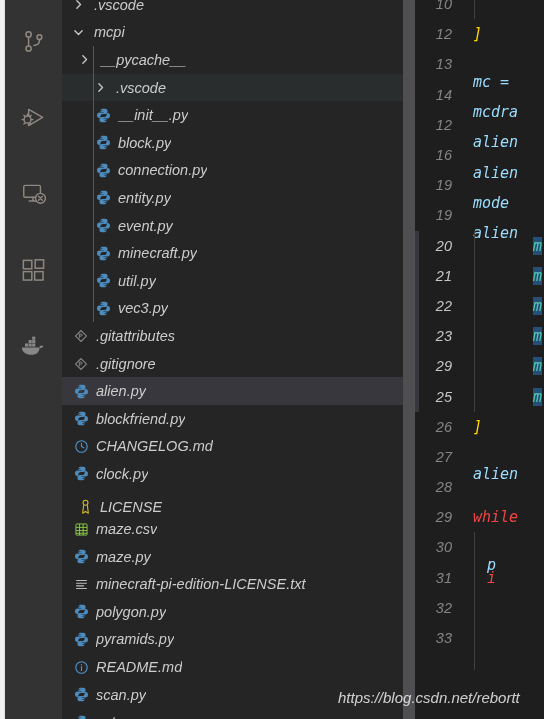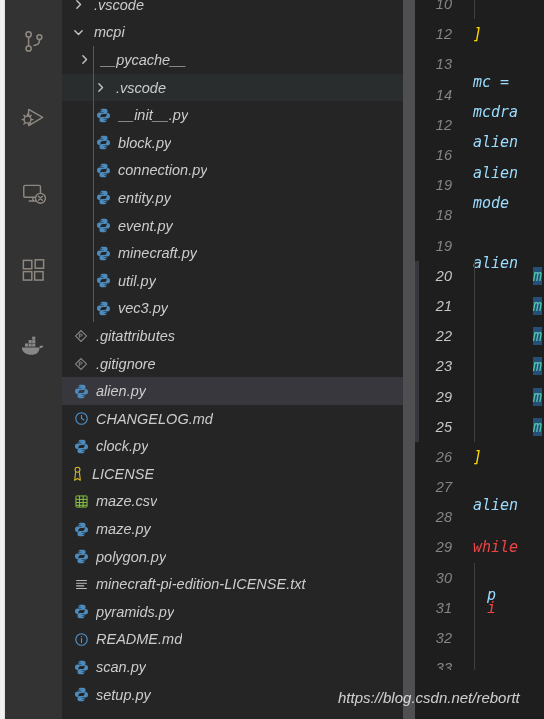--- a/index.html
+++ b/index.html
@@ -339,38 +339,48 @@
             <svg class="py-ic" viewBox="0 0 24 24">
               <path fill="#4b8bbe" d="M11.9 1.2c-2.6 0-4.6.6-4.6 2.9v2.4h4.8v.7H5.3C3 7.2 1.6 8.9 1.6 11.6c0 2.7 1.3 4.4 3.7 4.4h1.7v-2.6c0-2.2 1.8-3.9 4-3.9h3.8c2 0 3.6-1.6 3.6-3.6V4.1c0-1.9-1.6-2.6-3.6-2.8-1-.1-2-.1-3 0zM9.3 3.1c.6 0 1 .4 1 1s-.4 1-1 1-1-.4-1-1 .5-1 1-1z"></path>
               <path fill="#4b8bbe" d="M12.1 22.8c2.6 0 4.6-.6 4.6-2.9v-2.4h-4.8v-.7h6.8c2.3 0 3.7-1.7 3.7-4.4 0-2.7-1.3-4.4-3.7-4.4h-1.7v2.6c0 2.2-1.8 3.9-4 3.9H9.2c-2 0-3.6 1.6-3.6 3.6v1.8c0 1.9 1.6 2.6 3.6 2.8 1 .1 2 .1 2.9 0zm2.6-1.9c-.6 0-1-.4-1-1s.4-1 1-1 1 .4 1 1-.4 1-1 1z"></path>
             </svg>
           </span>
           <span class="label">alien.py</span>
         </div>
         <div class="row" style="padding-left: 8px;">
           <span class="twisty" style="width: 0px; flex-basis: 0px;"></span>
           <span class="ficon">
+            <svg class="py-ic" viewBox="0 0 24 24">
+              <path fill="#4b8bbe" d="M11.9 1.2c-2.6 0-4.6.6-4.6 2.9v2.4h4.8v.7H5.3C3 7.2 1.6 8.9 1.6 11.6c0 2.7 1.3 4.4 3.7 4.4h1.7v-2.6c0-2.2 1.8-3.9 4-3.9h3.8c2 0 3.6-1.6 3.6-3.6V4.1c0-1.9-1.6-2.6-3.6-2.8-1-.1-2-.1-3 0zM9.3 3.1c.6 0 1 .4 1 1s-.4 1-1 1-1-.4-1-1 .5-1 1-1z"></path>
+              <path fill="#4b8bbe" d="M12.1 22.8c2.6 0 4.6-.6 4.6-2.9v-2.4h-4.8v-.7h6.8c2.3 0 3.7-1.7 3.7-4.4 0-2.7-1.3-4.4-3.7-4.4h-1.7v2.6c0 2.2-1.8 3.9-4 3.9H9.2c-2 0-3.6 1.6-3.6 3.6v1.8c0 1.9 1.6 2.6 3.6 2.8 1 .1 2 .1 2.9 0zm2.6-1.9c-.6 0-1-.4-1-1s.4-1 1-1 1 .4 1 1-.4 1-1 1z"></path>
+            </svg>
+          </span>
+          <span class="label">blockfriend.py</span>
+        </div>
+        <div class="row" style="padding-left: 8px;">
+          <span class="twisty" style="width: 0px; flex-basis: 0px;"></span>
+          <span class="ficon">
             <svg width="15" height="15" viewBox="0 0 20 20" fill="none" stroke="#4e94ce" stroke-width="1.5">
               <circle cx="10" cy="10" r="7.6"></circle>
               <path d="M10 5.6V10l3 1.8" stroke-linecap="round"></path>
             </svg>
           </span>
           <span class="label">CHANGELOG.md</span>
         </div>
         <div class="row" style="padding-left: 8px;">
           <span class="twisty" style="width: 0px; flex-basis: 0px;"></span>
           <span class="ficon">
             <svg class="py-ic" viewBox="0 0 24 24">
               <path fill="#4b8bbe" d="M11.9 1.2c-2.6 0-4.6.6-4.6 2.9v2.4h4.8v.7H5.3C3 7.2 1.6 8.9 1.6 11.6c0 2.7 1.3 4.4 3.7 4.4h1.7v-2.6c0-2.2 1.8-3.9 4-3.9h3.8c2 0 3.6-1.6 3.6-3.6V4.1c0-1.9-1.6-2.6-3.6-2.8-1-.1-2-.1-3 0zM9.3 3.1c.6 0 1 .4 1 1s-.4 1-1 1-1-.4-1-1 .5-1 1-1z"></path>
               <path fill="#4b8bbe" d="M12.1 22.8c2.6 0 4.6-.6 4.6-2.9v-2.4h-4.8v-.7h6.8c2.3 0 3.7-1.7 3.7-4.4 0-2.7-1.3-4.4-3.7-4.4h-1.7v2.6c0 2.2-1.8 3.9-4 3.9H9.2c-2 0-3.6 1.6-3.6 3.6v1.8c0 1.9 1.6 2.6 3.6 2.8 1 .1 2 .1 2.9 0zm2.6-1.9c-.6 0-1-.4-1-1s.4-1 1-1 1 .4 1 1-.4 1-1 1z"></path>
             </svg>
           </span>
           <span class="label">clock.py</span>
         </div>
-        <div class="row" style="padding-left: 4px;">
+        <div class="row" style="padding-left: 12px; align-items: flex-end;">
           <span class="twisty" style="width: 0px; flex-basis: 0px;"></span>
           <span class="ficon">
             <svg width="15" height="16" viewBox="0 0 20 22" fill="none" stroke="#d7ba28" stroke-width="1.5">
               <circle cx="10" cy="5.2" r="3.4"></circle>
               <path d="M7.4 8.6 6.1 19.6l3.9-2.4 3.9 2.4-1.3-11" stroke-linejoin="round"></path>
             </svg>
           </span>
           <span class="label">LICENSE</span>
         </div>
         <div class="row" style="padding-left: 8px;">
@@ -389,35 +399,35 @@
             <svg class="py-ic" viewBox="0 0 24 24">
               <path fill="#4b8bbe" d="M11.9 1.2c-2.6 0-4.6.6-4.6 2.9v2.4h4.8v.7H5.3C3 7.2 1.6 8.9 1.6 11.6c0 2.7 1.3 4.4 3.7 4.4h1.7v-2.6c0-2.2 1.8-3.9 4-3.9h3.8c2 0 3.6-1.6 3.6-3.6V4.1c0-1.9-1.6-2.6-3.6-2.8-1-.1-2-.1-3 0zM9.3 3.1c.6 0 1 .4 1 1s-.4 1-1 1-1-.4-1-1 .5-1 1-1z"></path>
               <path fill="#4b8bbe" d="M12.1 22.8c2.6 0 4.6-.6 4.6-2.9v-2.4h-4.8v-.7h6.8c2.3 0 3.7-1.7 3.7-4.4 0-2.7-1.3-4.4-3.7-4.4h-1.7v2.6c0 2.2-1.8 3.9-4 3.9H9.2c-2 0-3.6 1.6-3.6 3.6v1.8c0 1.9 1.6 2.6 3.6 2.8 1 .1 2 .1 2.9 0zm2.6-1.9c-.6 0-1-.4-1-1s.4-1 1-1 1 .4 1 1-.4 1-1 1z"></path>
             </svg>
           </span>
           <span class="label">maze.py</span>
         </div>
         <div class="row" style="padding-left: 8px;">
           <span class="twisty" style="width: 0px; flex-basis: 0px;"></span>
           <span class="ficon">
-            <svg class="py-ic" viewBox="0 0 24 24">
-              <path fill="#4b8bbe" d="M11.9 1.2c-2.6 0-4.6.6-4.6 2.9v2.4h4.8v.7H5.3C3 7.2 1.6 8.9 1.6 11.6c0 2.7 1.3 4.4 3.7 4.4h1.7v-2.6c0-2.2 1.8-3.9 4-3.9h3.8c2 0 3.6-1.6 3.6-3.6V4.1c0-1.9-1.6-2.6-3.6-2.8-1-.1-2-.1-3 0zM9.3 3.1c.6 0 1 .4 1 1s-.4 1-1 1-1-.4-1-1 .5-1 1-1z"></path>
-              <path fill="#4b8bbe" d="M12.1 22.8c2.6 0 4.6-.6 4.6-2.9v-2.4h-4.8v-.7h6.8c2.3 0 3.7-1.7 3.7-4.4 0-2.7-1.3-4.4-3.7-4.4h-1.7v2.6c0 2.2-1.8 3.9-4 3.9H9.2c-2 0-3.6 1.6-3.6 3.6v1.8c0 1.9 1.6 2.6 3.6 2.8 1 .1 2 .1 2.9 0zm2.6-1.9c-.6 0-1-.4-1-1s.4-1 1-1 1 .4 1 1-.4 1-1 1z"></path>
-            </svg>
-          </span>
-          <span class="label">polygon.py</span>
-        </div>
-        <div class="row" style="padding-left: 8px;">
-          <span class="twisty" style="width: 0px; flex-basis: 0px;"></span>
-          <span class="ficon">
             <svg width="15" height="15" viewBox="0 0 20 20" fill="none" stroke="#bdbdbd" stroke-width="1.4" stroke-linecap="round">
               <path d="M3.4 4.6h13.2M3.4 8.2h13.2M3.4 11.8h9.6M3.4 15.4h13.2"></path>
             </svg>
           </span>
           <span class="label">minecraft-pi-edition-LICENSE.txt</span>
+        </div>
+        <div class="row" style="padding-left: 8px;">
+          <span class="twisty" style="width: 0px; flex-basis: 0px;"></span>
+          <span class="ficon">
+            <svg class="py-ic" viewBox="0 0 24 24">
+              <path fill="#4b8bbe" d="M11.9 1.2c-2.6 0-4.6.6-4.6 2.9v2.4h4.8v.7H5.3C3 7.2 1.6 8.9 1.6 11.6c0 2.7 1.3 4.4 3.7 4.4h1.7v-2.6c0-2.2 1.8-3.9 4-3.9h3.8c2 0 3.6-1.6 3.6-3.6V4.1c0-1.9-1.6-2.6-3.6-2.8-1-.1-2-.1-3 0zM9.3 3.1c.6 0 1 .4 1 1s-.4 1-1 1-1-.4-1-1 .5-1 1-1z"></path>
+              <path fill="#4b8bbe" d="M12.1 22.8c2.6 0 4.6-.6 4.6-2.9v-2.4h-4.8v-.7h6.8c2.3 0 3.7-1.7 3.7-4.4 0-2.7-1.3-4.4-3.7-4.4h-1.7v2.6c0 2.2-1.8 3.9-4 3.9H9.2c-2 0-3.6 1.6-3.6 3.6v1.8c0 1.9 1.6 2.6 3.6 2.8 1 .1 2 .1 2.9 0zm2.6-1.9c-.6 0-1-.4-1-1s.4-1 1-1 1 .4 1 1-.4 1-1 1z"></path>
+            </svg>
+          </span>
+          <span class="label">polygon.py</span>
         </div>
         <div class="row" style="padding-left: 8px;">
           <span class="twisty" style="width: 0px; flex-basis: 0px;"></span>
           <span class="ficon">
             <svg class="py-ic" viewBox="0 0 24 24">
               <path fill="#4b8bbe" d="M11.9 1.2c-2.6 0-4.6.6-4.6 2.9v2.4h4.8v.7H5.3C3 7.2 1.6 8.9 1.6 11.6c0 2.7 1.3 4.4 3.7 4.4h1.7v-2.6c0-2.2 1.8-3.9 4-3.9h3.8c2 0 3.6-1.6 3.6-3.6V4.1c0-1.9-1.6-2.6-3.6-2.8-1-.1-2-.1-3 0zM9.3 3.1c.6 0 1 .4 1 1s-.4 1-1 1-1-.4-1-1 .5-1 1-1z"></path>
               <path fill="#4b8bbe" d="M12.1 22.8c2.6 0 4.6-.6 4.6-2.9v-2.4h-4.8v-.7h6.8c2.3 0 3.7-1.7 3.7-4.4 0-2.7-1.3-4.4-3.7-4.4h-1.7v2.6c0 2.2-1.8 3.9-4 3.9H9.2c-2 0-3.6 1.6-3.6 3.6v1.8c0 1.9 1.6 2.6 3.6 2.8 1 .1 2 .1 2.9 0zm2.6-1.9c-.6 0-1-.4-1-1s.4-1 1-1 1 .4 1 1-.4 1-1 1z"></path>
             </svg>
           </span>
           <span class="label">pyramids.py</span>
@@ -484,24 +494,20 @@
         </div>
         <div class="cline">
           <span class="ln">16</span>
           <span class="ctext tok-var" style="margin-left: 10px;">alien</span>
         </div>
         <div class="cline">
           <span class="ln">19</span>
           <span class="ctext tok-var" style="margin-left: 10px;">mode</span>
         </div>
         <div class="cline">
-          <span class="ln">18</span>
-          <span class="ctext tok-pl" style="margin-left: 10px;"></span>
-        </div>
-        <div class="cline">
           <span class="ln">19</span>
           <span class="ctext tok-var" style="margin-left: 10px;">alien</span>
         </div>
         <div class="cline sel-line">
           <div class="sel-margin" style="top: 0px; bottom: 0px;"></div>
           <span class="ln">20</span>
           <div class="guide"></div>
           <span class="ctext tok-type sel-bg" style="margin-left: 70px;">m</span>
         </div>
         <div class="cline sel-line">

